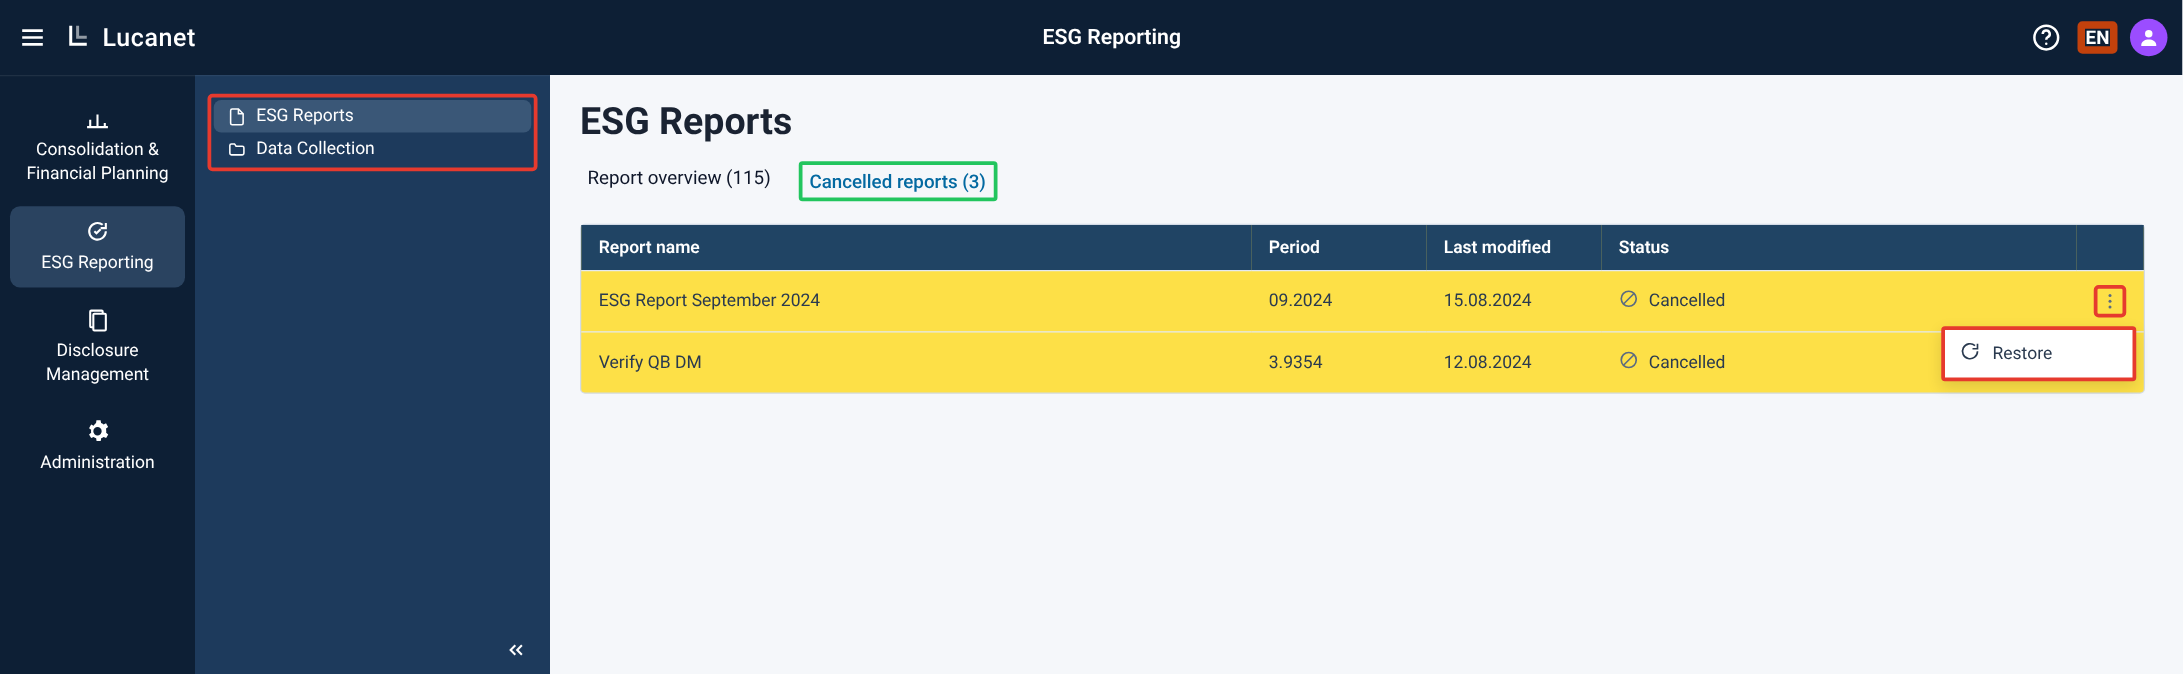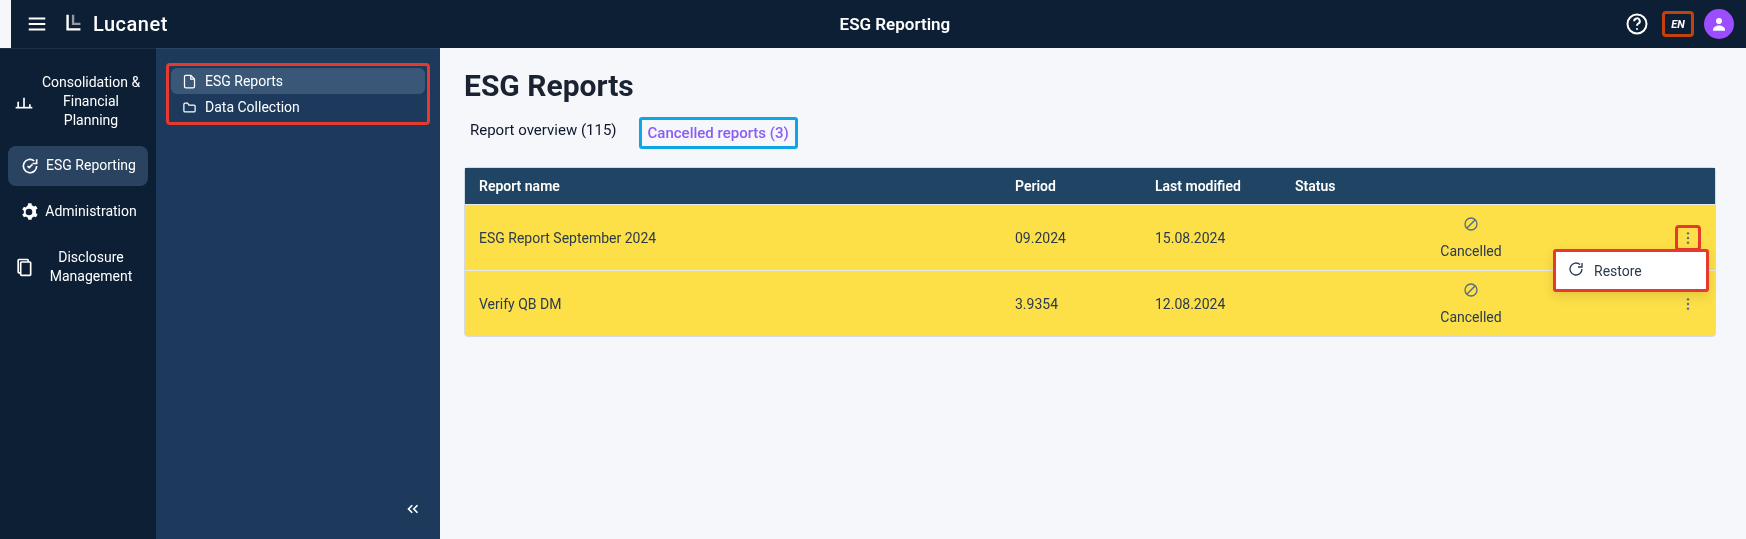--- a/index.html
+++ b/index.html
@@ -5,27 +5,26 @@
     * { box-sizing: border-box; margin: 0; padding: 0; }
     body {
       font-family: -apple-system, BlinkMacSystemFont, "Segoe UI", Roboto, Arial, sans-serif;
       background: #f5f7fa;
       color: #1a2332;
       font-size: 14px;
     }
     
     
     .topbar {
-      height: 48px;
+      height: 60px;
       background: #0d1f35;
       color: #fff;
       display: flex;
       align-items: center;
       padding: 0 12px;
-      margin-left: 11px;
     }
     .hamburger {
       width: 28px;
       height: 28px;
       display: flex;
       align-items: center;
       justify-content: center;
       margin-right: 12px;
       cursor: pointer;
     }
@@ -52,27 +51,26 @@
     }
     .topbar-btn {
       width: 30px;
       height: 30px;
       display: flex;
       align-items: center;
       justify-content: center;
       cursor: pointer;
     }
     .lang-btn {
-      border: 3px solid #c2410c;
+      border: 6px solid #c2410c;
       border-radius: 4px;
       font-weight: 700;
-      font-size: 11px;
+      font-size: 15px;
       width: 32px;
       height: 26px;
-      font-style: italic;
     }
     .avatar {
       width: 30px;
       height: 30px;
       border-radius: 50%;
       background: #9b4dff;
       display: flex;
       align-items: center;
       justify-content: center;
     }
@@ -92,21 +90,21 @@
       display: flex;
       flex-direction: column;
       align-items: stretch;
       padding: 14px 8px;
       gap: 6px;
       position: relative;
       border-top: 1px solid rgba(255,255,255,0.08);
     }
     .nav-item {
       display: flex;
-      flex-direction: row;
+      flex-direction: column;
       align-items: center;
       justify-content: center;
       padding: 10px 6px;
       border-radius: 8px;
       cursor: pointer;
       text-align: center;
       line-height: 1.35;
       gap: 6px;
       font-size: 14px;
     }
@@ -197,23 +195,23 @@
       gap: 16px;
       margin-bottom: 18px;
     }
     .tab {
       font-size: 15px;
       padding: 4px 6px;
       cursor: pointer;
       color: #0f172a;
     }
     .tab.active {
-      color: #8b5cf6;
+      color: #0369a1;
       font-weight: 500;
-      border: 3px solid #0ea5e9;
+      border: 3px solid #22c55e;
       border-radius: 3px;
     }
     
     
     .tbl {
       width: 100%;
       border-collapse: separate;
       border-spacing: 0;
       background: #fde047;
       border: 1px solid #d3dbe6;
@@ -233,21 +231,20 @@
       padding: 11px 14px;
       border-top: 1px solid #e4e9f0;
       color: #2a3a4f;
       font-size: 14px;
       position: relative;
     }
     .status-cell {
       display: flex;
       align-items: center;
       gap: 8px;
-      flex-direction: column;
     }
     .more-btn {
       width: 26px;
       height: 26px;
       display: flex;
       align-items: center;
       justify-content: center;
       cursor: pointer;
       border-radius: 4px;
       margin: 0 auto;
@@ -336,34 +333,34 @@
         <svg width="20" height="20" viewBox="0 0 24 24" fill="none" stroke="#fff" stroke-width="2">
           <path d="M20 12a8 8 0 1 1-3-6.2"></path>
             <polyline points="20 4 20 9 15 9"></polyline>
           <polyline points="9 12 11 14 15 10"></polyline>
         </svg>
       </span>
       <span>ESG Reporting</span>
     </div>
     <div class="nav-item">
       <span class="nav-icon">
-        <svg width="20" height="20" viewBox="0 0 24 24" fill="#fff">
-          <path d="M12 8a4 4 0 1 0 0 8 4 4 0 0 0 0-8zm8.4 4c0 .5 0 .9-.1 1.4l2 1.6-2 3.4-2.4-1a8 8 0 0 1-2.4 1.4l-.4 2.6h-4l-.4-2.6a8 8 0 0 1-2.4-1.4l-2.4 1-2-3.4 2-1.6a8 8 0 0 1 0-2.8l-2-1.6 2-3.4 2.4 1A8 8 0 0 1 10.6 4l.4-2.6h4l.4 2.6a8 8 0 0 1 2.4 1.4l2.4-1 2 3.4-2 1.6c.1.5.1.9.1 1.4z"></path>
-        </svg>
-      </span>
-      <span>Administration</span>
-    </div>
-    <div class="nav-item">
-      <span class="nav-icon">
         <svg width="20" height="20" viewBox="0 0 24 24" fill="none" stroke="#fff" stroke-width="2">
           <rect x="5" y="3" width="12" height="16" rx="1"></rect>
             <rect x="8" y="6" width="12" height="16" rx="1" fill="#0d1f35"></rect>
         </svg>
       </span>
       <span>Disclosure Management</span>
+    </div>
+    <div class="nav-item">
+      <span class="nav-icon">
+        <svg width="20" height="20" viewBox="0 0 24 24" fill="#fff">
+          <path d="M12 8a4 4 0 1 0 0 8 4 4 0 0 0 0-8zm8.4 4c0 .5 0 .9-.1 1.4l2 1.6-2 3.4-2.4-1a8 8 0 0 1-2.4 1.4l-.4 2.6h-4l-.4-2.6a8 8 0 0 1-2.4-1.4l-2.4 1-2-3.4 2-1.6a8 8 0 0 1 0-2.8l-2-1.6 2-3.4 2.4 1A8 8 0 0 1 10.6 4l.4-2.6h4l.4 2.6a8 8 0 0 1 2.4 1.4l2.4-1 2 3.4-2 1.6c.1.5.1.9.1 1.4z"></path>
+        </svg>
+      </span>
+      <span>Administration</span>
     </div>
   </div>
 
   <div class="sidebar2">
     <div class="side-list">
       <div class="side-item active">
         <span class="side-icon">
           <svg width="15" height="15" viewBox="0 0 24 24" fill="none" stroke="#fff" stroke-width="2">
             <path d="M14 2H6a2 2 0 0 0-2 2v16a2 2 0 0 0 2 2h12a2 2 0 0 0 2-2V8z"></path>
               <polyline points="14 2 14 8 20 8"></polyline>

